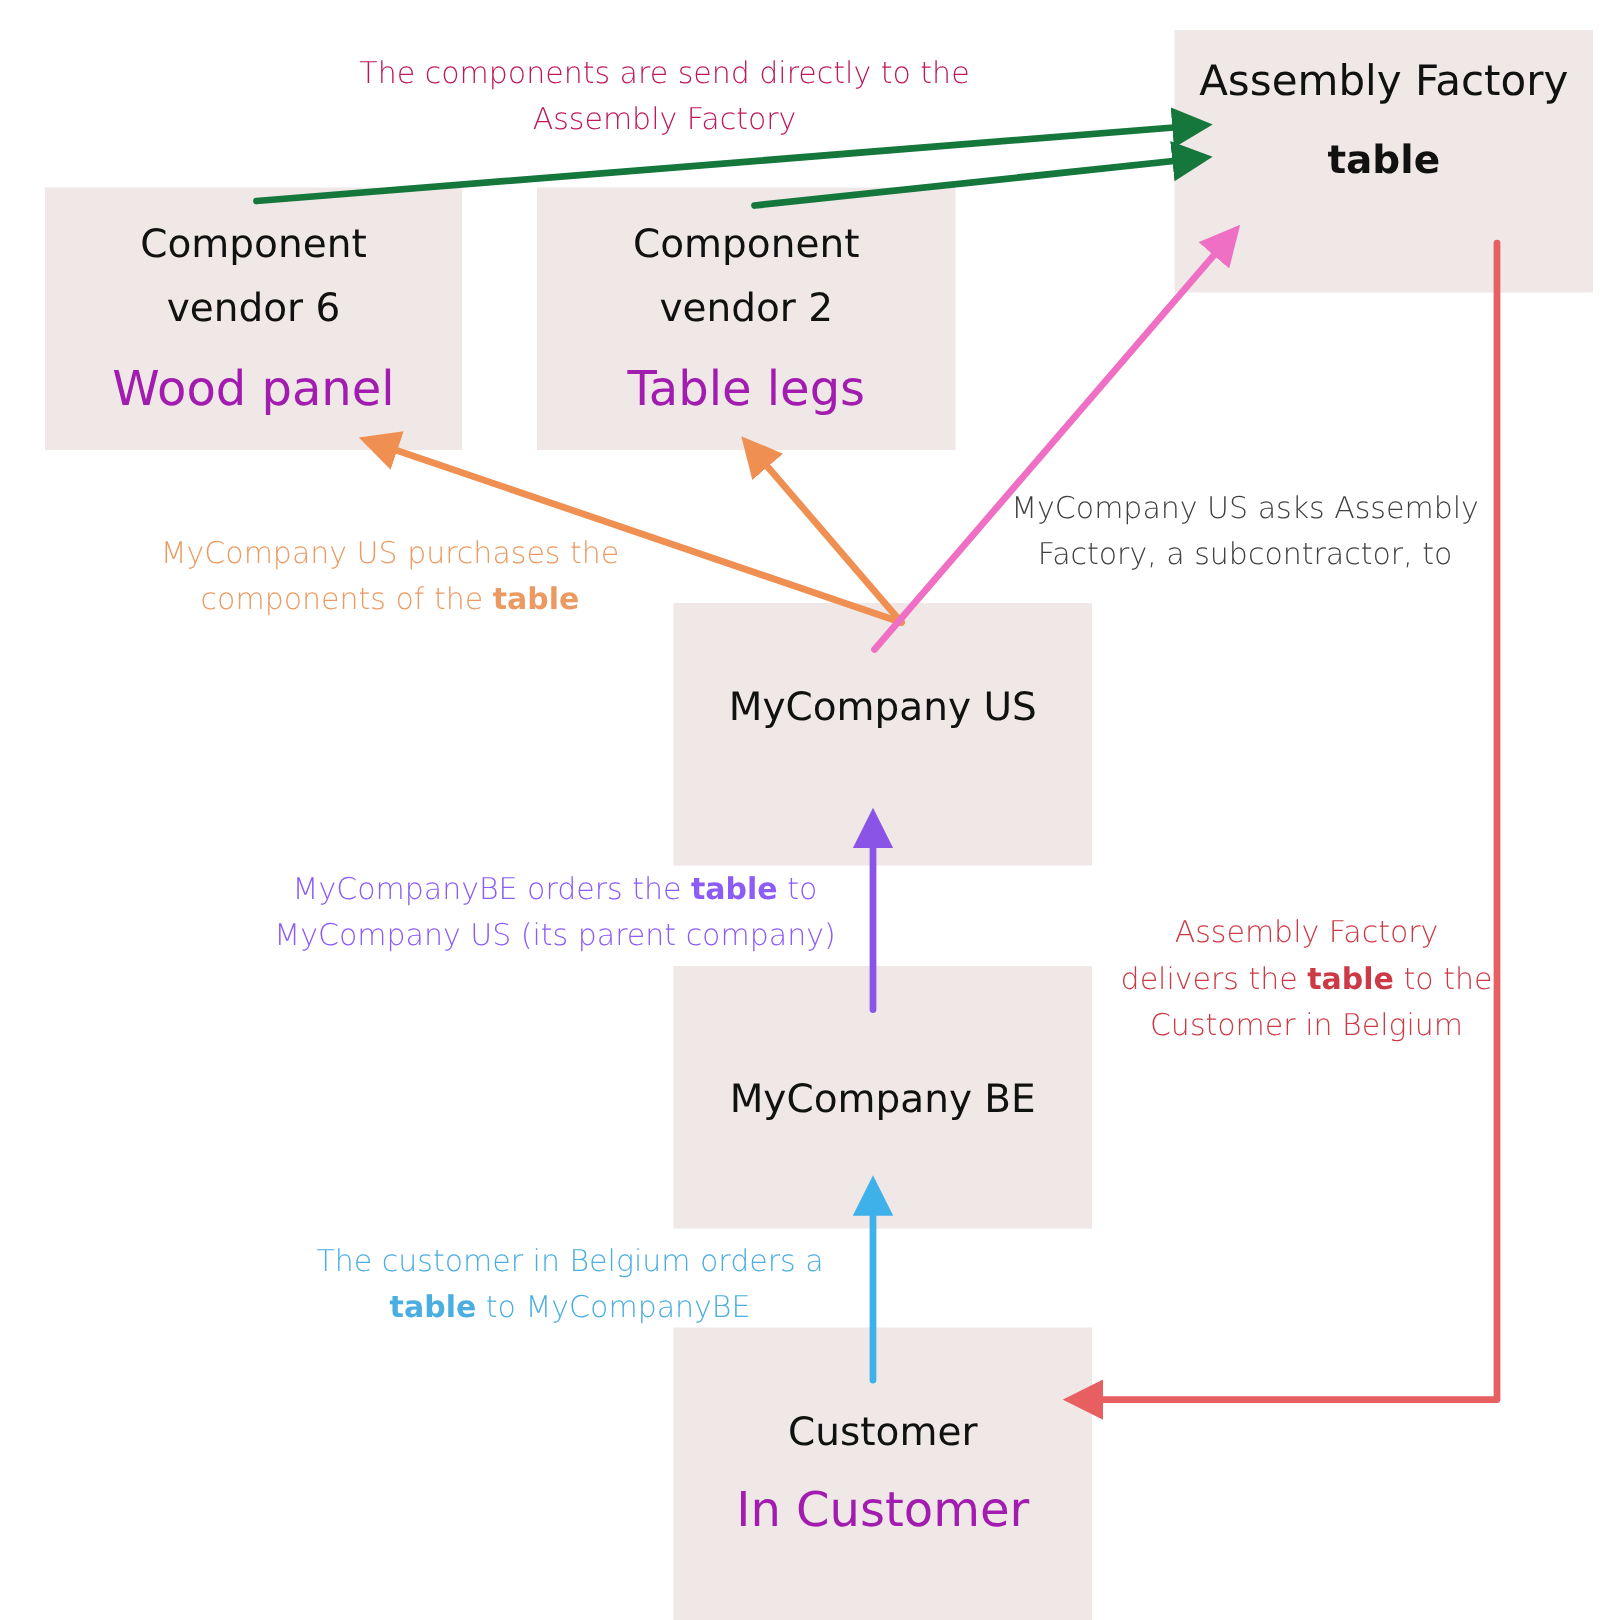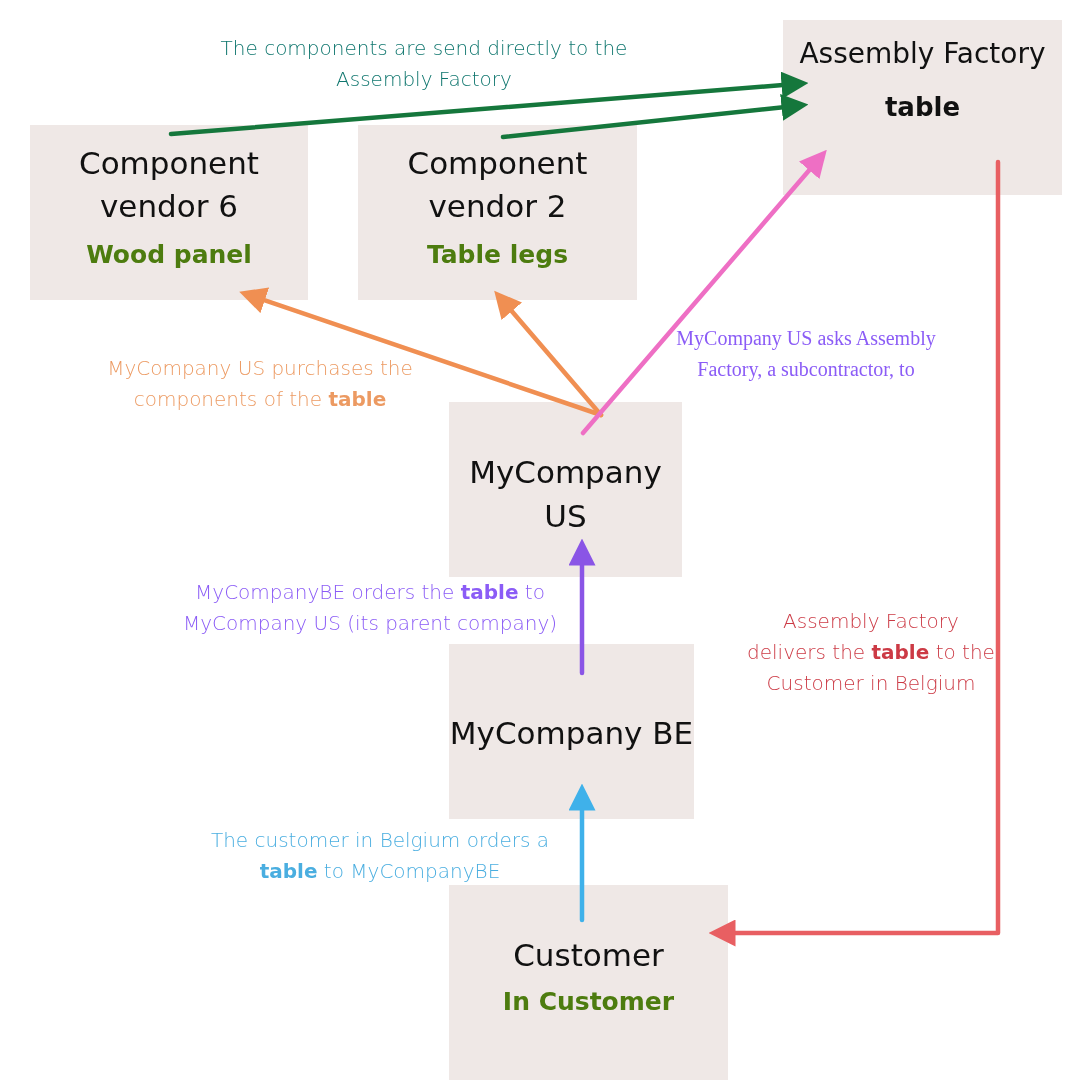--- a/index.html
+++ b/index.html
@@ -1,20 +1,20 @@
 <!DOCTYPE html>
 <html><head>
 <meta charset="utf-8">
 <style>
   html, body { margin:0; padding:0; background:#ffffff; }
   body { width:1080px; height:1080px; position:relative; overflow:hidden;
          font-family:"DejaVu Sans", sans-serif; }
   .box { position:absolute; background:#efe8e6; }
-  .ttl { position:absolute; left:0; right:0; text-align:center; color:#111; font-size:31px; line-height:44px; }
-  .sub { position:absolute; left:0; right:0; text-align:center; color:#4d7c0f; font-size:25px; font-weight:700; }
+  .ttl { position:absolute; left:0; right:0; text-align:center; color:#111; font-size:26px; line-height:44px; }
+  .sub { position:absolute; left:0; right:0; text-align:center; color:#a21caf; font-size:32px; font-weight:400; }
   .bold { font-weight:bold; }
   .note { position:absolute; text-align:center; font-size:20px; line-height:31px; font-weight:300; white-space:nowrap; }
   .note b { font-weight:bold; }
   svg#arrows { position:absolute; left:0; top:0; }
 </style>
 </head>
 <body>
 
 <div class="box" style="left:30px;top:125px;width:278px;height:175px;">
   <div class="ttl" style="top:16px;">Component</div>
@@ -26,25 +26,25 @@
   <div class="ttl" style="top:16px;">Component</div>
   <div class="ttl" style="top:59px;">vendor 2</div>
   <div class="sub" style="top:115px;">Table legs</div>
 </div>
 
 <div class="box" style="left:783px;top:20px;width:279px;height:175px;">
   <div class="ttl" style="top:12px;font-size:28px;white-space:nowrap;">Assembly Factory</div>
   <div class="sub bold" style="top:72px;font-weight:bold;color:#111;font-size:26px;">table</div>
 </div>
 
-<div class="box" style="left:449px;top:402px;width:233px;height:175px;">
+<div class="box" style="left:449px;top:402px;width:279px;height:175px;">
   <div class="ttl" style="top:48px;">MyCompany US</div>
 </div>
 
-<div class="box" style="left:449px;top:644px;width:245px;height:175px;">
+<div class="box" style="left:449px;top:644px;width:279px;height:175px;">
   <div class="ttl" style="top:67px;">MyCompany BE</div>
 </div>
 
 <div class="box" style="left:449px;top:885px;width:279px;height:198px;">
   <div class="ttl" style="top:48px;">Customer</div>
   <div class="sub" style="top:102px;">In Customer</div>
 </div>
 
 <svg id="arrows" width="1080" height="1080" viewBox="0 0 1080 1080">
   <defs>
@@ -70,31 +70,31 @@
   <path d="M171,134 L795,84" stroke="#15773c" stroke-width="4.5" stroke-linecap="round" fill="none" marker-end="url(#m-green)"></path>
   <path d="M503,137 L795,106" stroke="#15773c" stroke-width="4.5" stroke-linecap="round" fill="none" marker-end="url(#m-green)"></path>
   <path d="M601,415 L252,296" stroke="#f08f52" stroke-width="4.5" stroke-linecap="round" fill="none" marker-end="url(#m-orange)"></path>
   <path d="M601,415 L503,301" stroke="#f08f52" stroke-width="4.5" stroke-linecap="round" fill="none" marker-end="url(#m-orange)"></path>
   <path d="M583,433 L818,160" stroke="#ee6fc4" stroke-width="4.5" stroke-linecap="round" fill="none" marker-end="url(#m-pink)"></path>
   <path d="M582,673 L582,552" stroke="#8a55e6" stroke-width="4.5" stroke-linecap="round" fill="none" marker-end="url(#m-purple)"></path>
   <path d="M582,920 L582,797" stroke="#3fb1ea" stroke-width="4.5" stroke-linecap="round" fill="none" marker-end="url(#m-blue)"></path>
   <path d="M998,162 L998,933 L722,933" stroke="#e85f62" stroke-width="4.5" stroke-linecap="round" stroke-linejoin="round" fill="none" marker-end="url(#m-red)"></path>
 </svg>
 
-<div class="note" style="left:204px;top:33px;width:440px;color:#0f766e;">
+<div class="note" style="left:223px;top:33px;width:440px;color:#be185d;">
   <div>The components are send directly to the</div>
   <div>Assembly Factory</div>
 </div>
 
 <div class="note" style="left:90px;top:353px;width:340px;color:#ec9a62;">
   <div>MyCompany US purchases the</div>
   <div><span>components of the </span><b>table</b></div>
 </div>
 
-<div class="note" style="left:636px;top:323px;width:340px;color:#8b5cf6;font-family:Liberation Serif, serif;">
+<div class="note" style="left:660px;top:323px;width:340px;color:#404040;">
   <div>MyCompany US asks Assembly</div>
   <div>Factory, a subcontractor, to</div>
 </div>
 
 <div class="note" style="left:170px;top:577px;width:400px;color:#8b5cf6;">
   <div><span>MyCompanyBE orders the </span><b>table</b><span> to</span></div>
   <div>MyCompany US (its parent company)</div>
 </div>
 
 <div class="note" style="left:735px;top:606px;width:272px;color:#cc3a45;">

